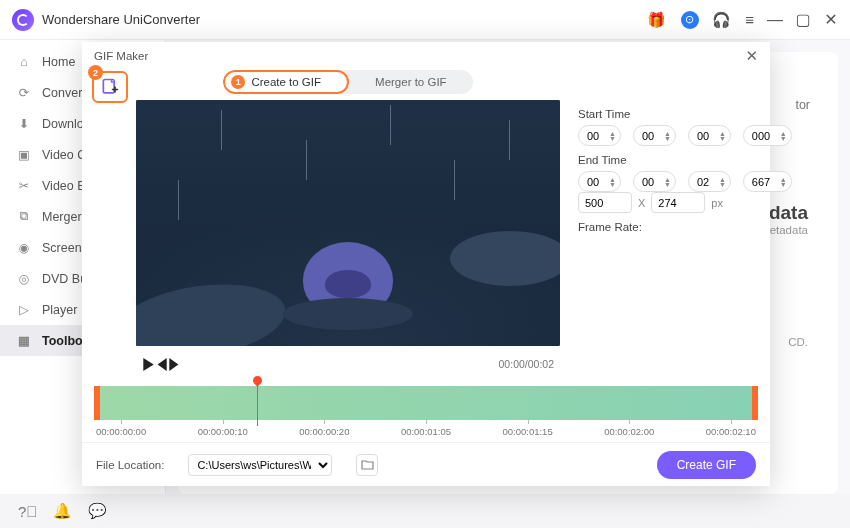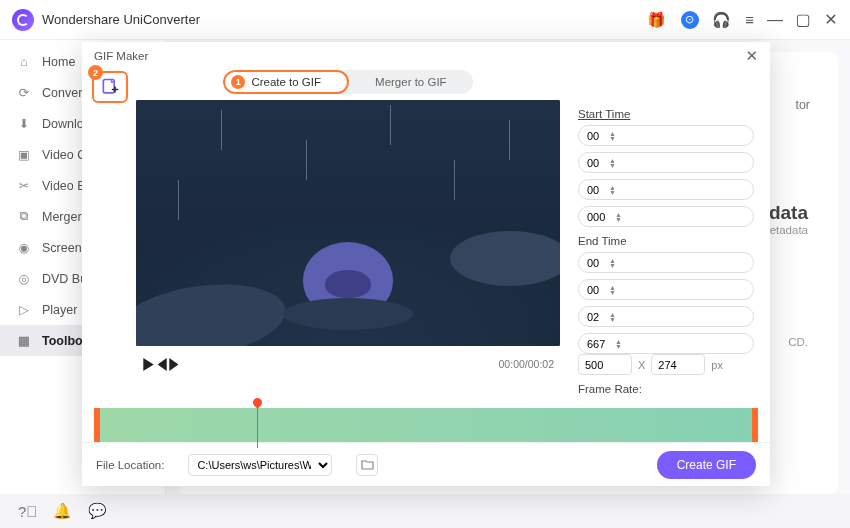--- a/index.html
+++ b/index.html
@@ -64,22 +64,22 @@
   .rock1 { position:absolute; left:-20px; bottom:-10px; width:170px; height:70px; background:#2f4158; border-radius:50%; transform:rotate(-8deg); }
   .rock2 { position:absolute; right:-10px; bottom:60px; width:120px; height:55px; background:#33465e; border-radius:50%; }
   .streak { position:absolute; width:1px; height:40px; background:rgba(200,220,255,.35); }
   
   .controls { height:28px; display:flex; align-items:center; padding:0 6px; margin-top:4px; }
   .ctrl { cursor:pointer; color:#222; }
   .time { margin-left:auto; font-size:10.5px; color:#777; }
   
   .settings { width:212px; padding:4px 6px 0 10px; font-size:11.5px; color:#444; }
   .settings .lbl { margin:8px 0 5px; font-size:11.5px; color:#444; }
-  .settings .lbl:first-child { margin-top:34px;text-decoration:underline; }
-  .spin-row { display:flex; gap:6px;flex-direction:column; }
+  .settings .lbl:first-child { margin-top:34px; }
+  .spin-row { display:flex; gap:12px; }
   .spin { display:flex; align-items:center; border:1px solid #ddd; border-radius:11px; height:21px; padding:0 4px 0 8px; background:#fff; }
   .spin input { border:none; width:22px; font-size:11px; text-align:left; outline:none; background:transparent; }
   .spin.wide input { width:28px; }
   .spin-arrows { display:flex; flex-direction:column; line-height:5px; font-size:7px; color:#888; cursor:pointer; }
   .size-row { display:flex; align-items:center; gap:6px; }
   .txt-inp { border:1px solid #ddd; border-radius:4px; height:21px; width:54px; padding:0 6px; font-size:11px; }
   .unit { font-size:11px; color:#888; }
   .sel { border:1px solid #ddd; border-radius:4px; height:22px; width:116px; font-size:11px; padding:0 4px; background:#fff; }
   
   .timeline { margin:8px 2px 0; }
@@ -289,20 +289,29 @@
       </div>
     </div>
 
     <div class="timeline">
       <div class="track">
         <div class="handle left"></div>
         <div class="handle right"></div>
         <div class="cursor-head"></div>
         <div class="cursor-line"></div>
       </div>
+      <div class="ticks">
+        <span class="tick">00:00:00:00</span>
+        <span class="tick">00:00:00:10</span>
+        <span class="tick">00:00:00:20</span>
+        <span class="tick">00:00:01:05</span>
+        <span class="tick">00:00:01:15</span>
+        <span class="tick">00:00:02:00</span>
+        <span class="tick">00:00:02:10</span>
+      </div>
     </div>
   </div>
 
   <div class="m-footer">
     <span class="floc-lbl">File Location:</span>
     <select class="floc-sel"><option>C:\Users\ws\Pictures\Wondershare</option></select>
     <span class="folder-btn">
       <svg width="13" height="11" viewBox="0 0 13 11">
           <path d="M1 2h4l1 1h6v7H1z" fill="none" stroke="#888" stroke-width="1.2"></path>
         </svg>

